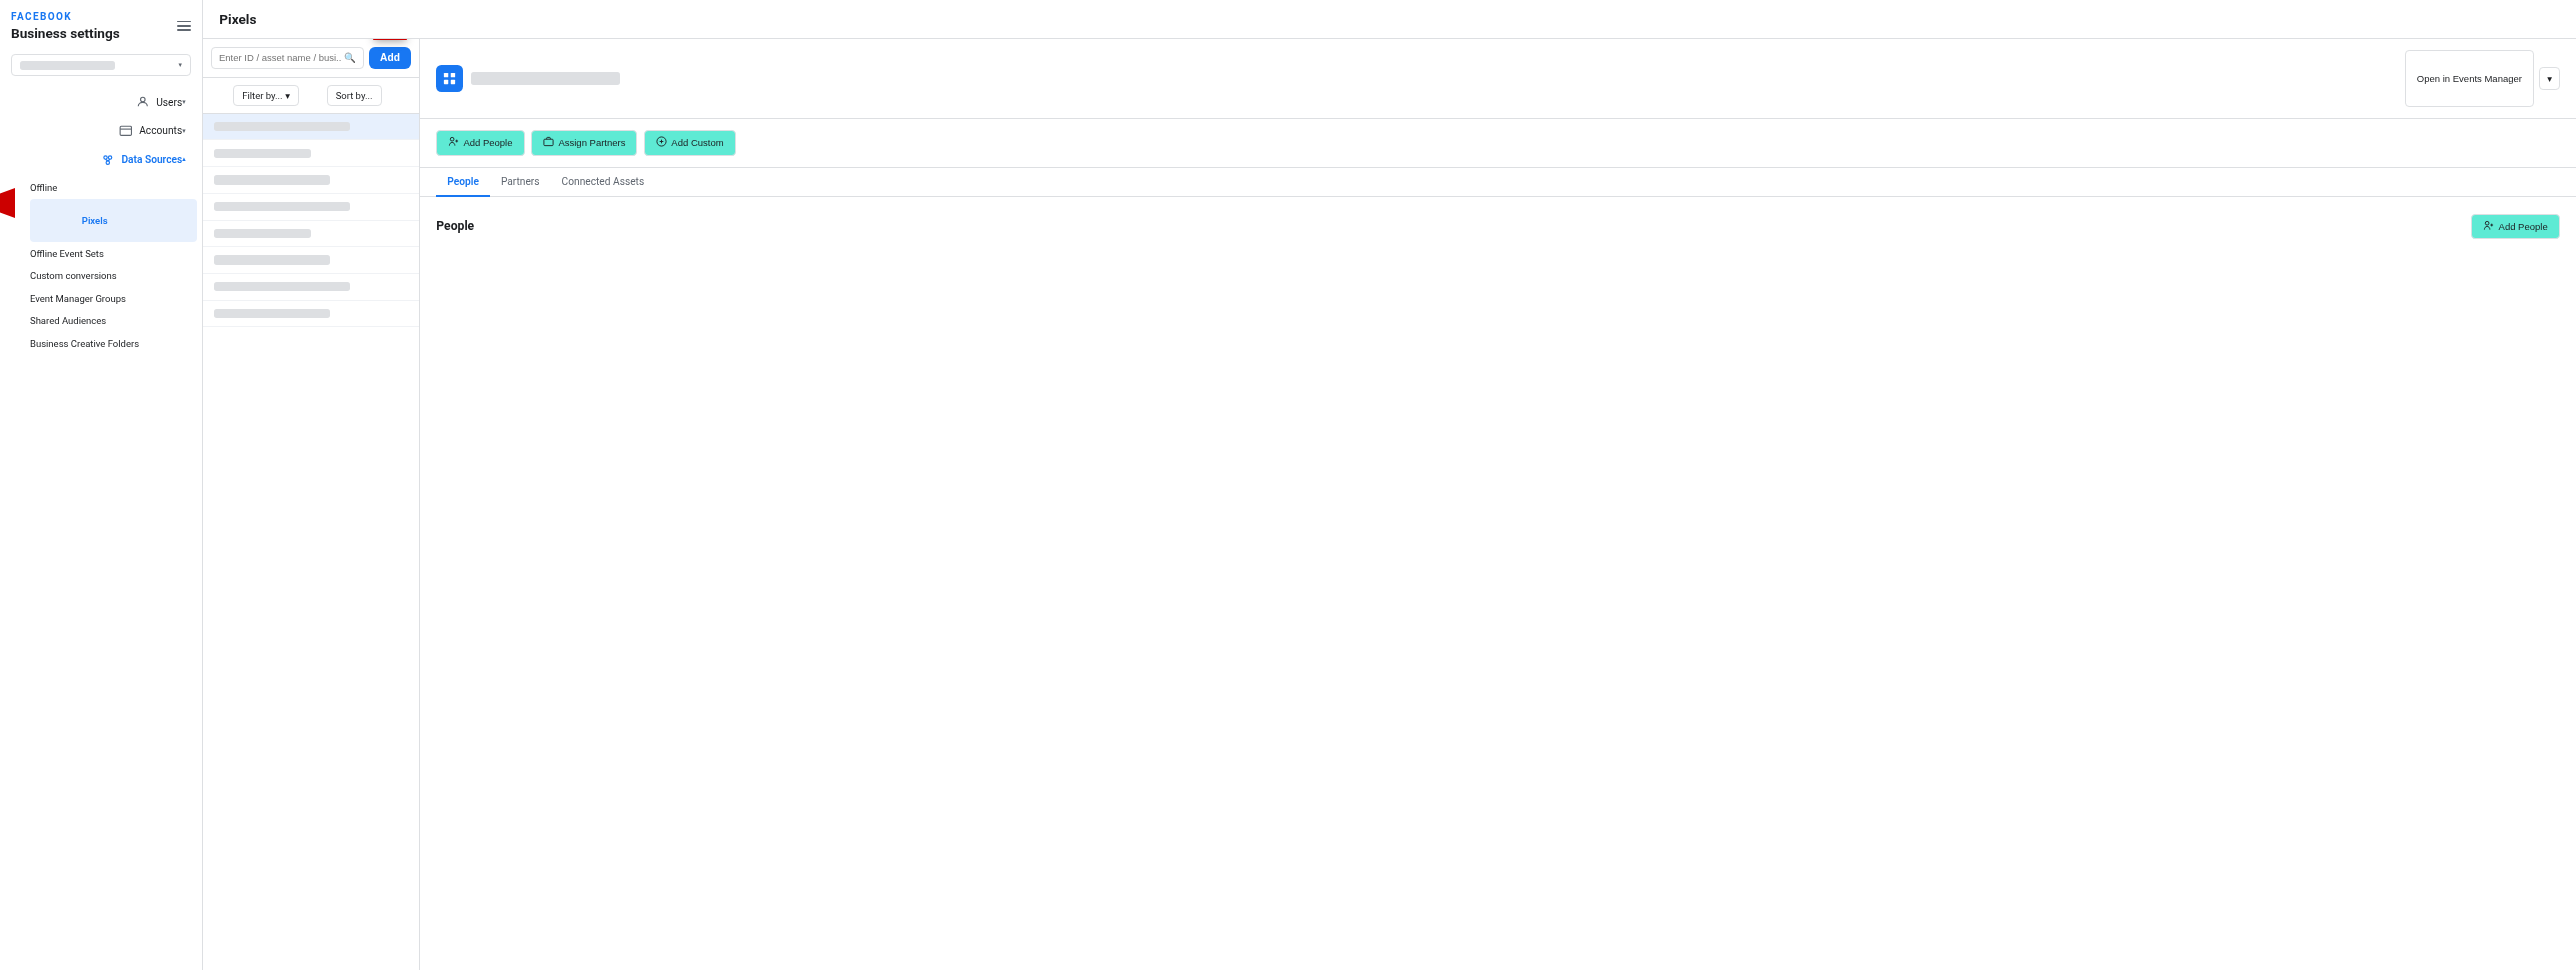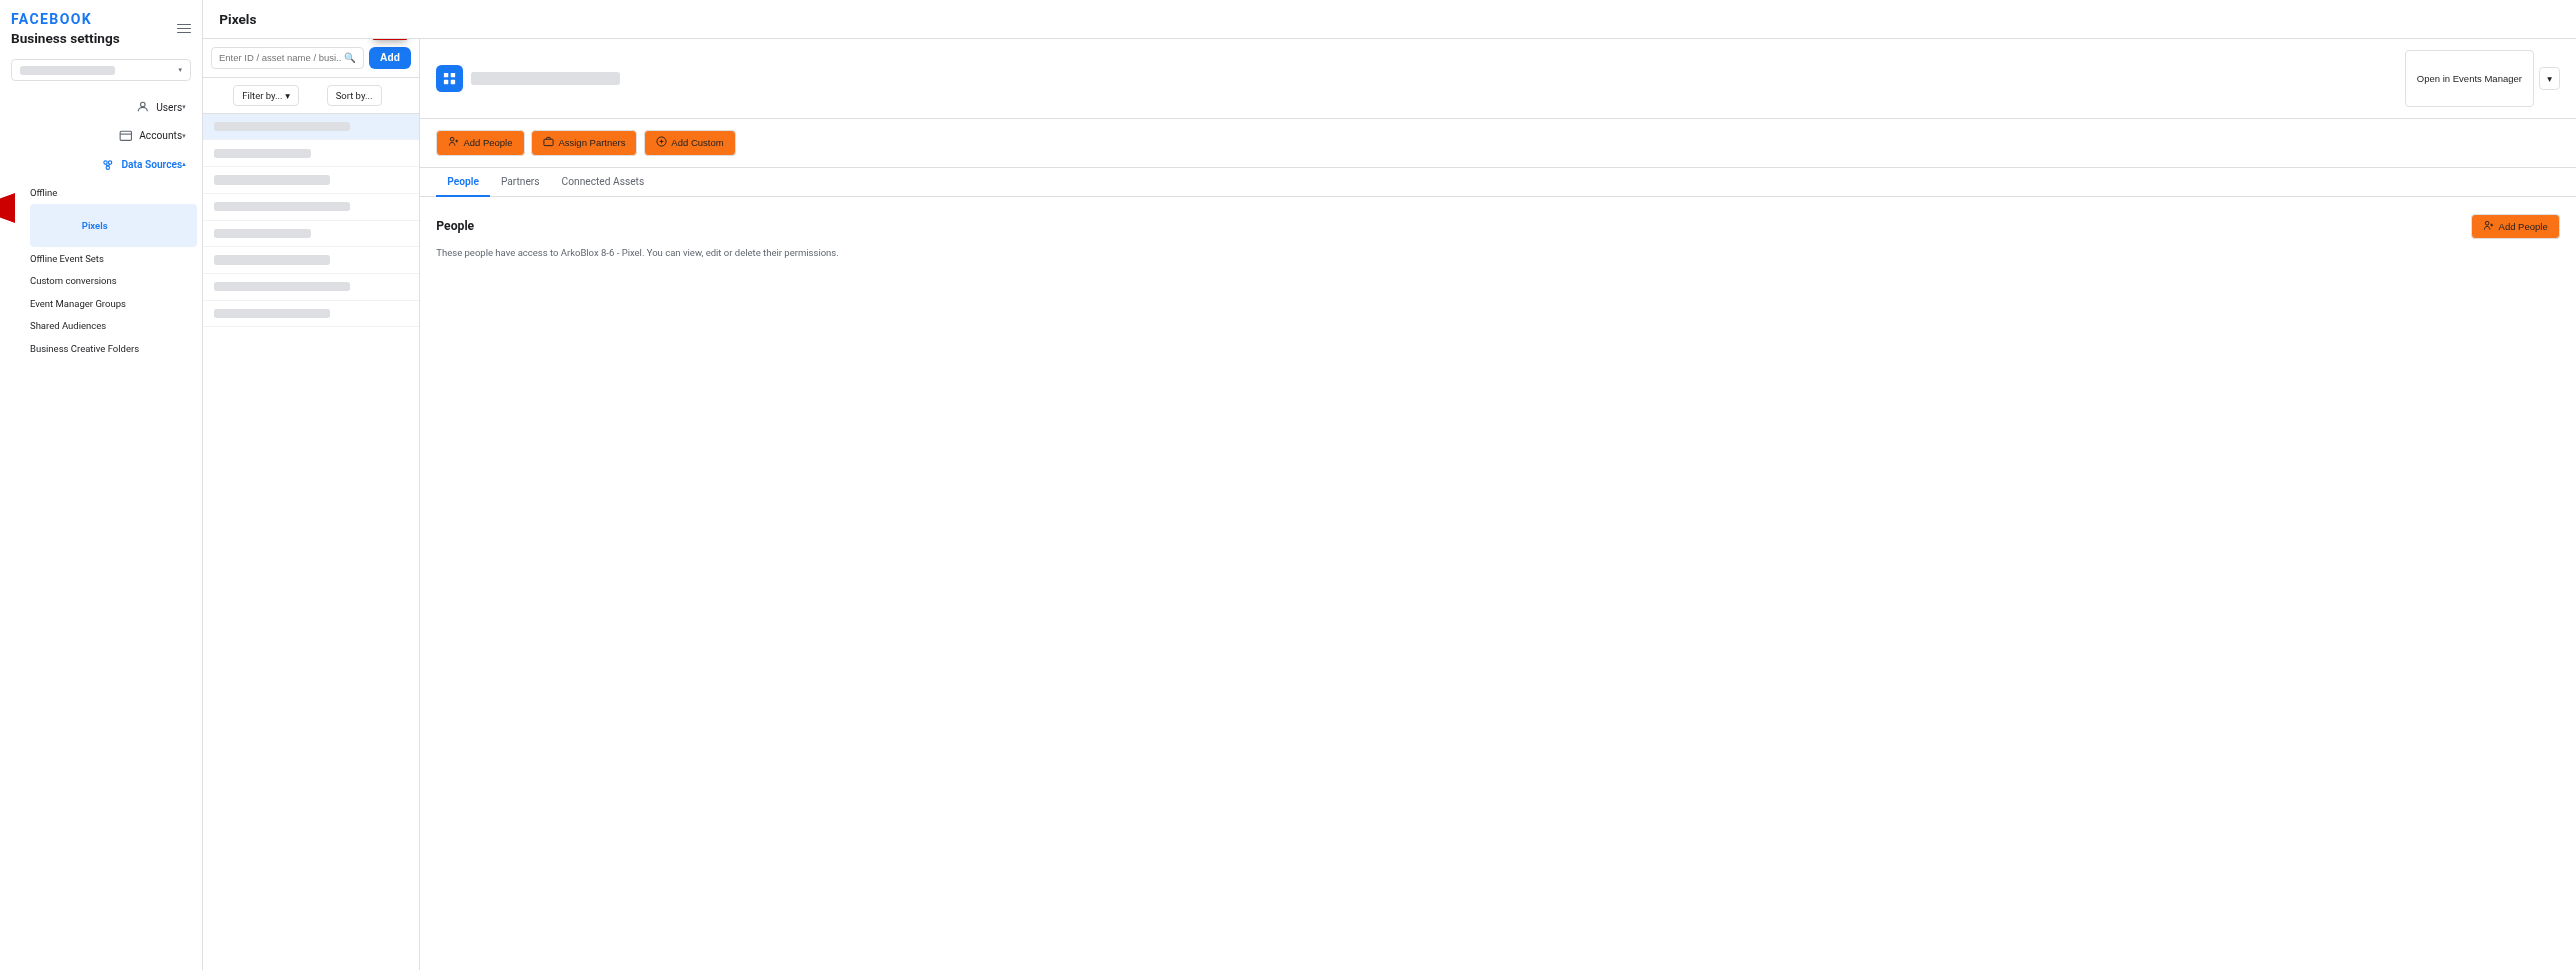--- a/index.html
+++ b/index.html
@@ -1,21 +1,21 @@
 <!DOCTYPE html>
 <html style="font-size:11px"><head>
   <meta charset="utf-8">
   <style>
     * { box-sizing: border-box; margin: 0; padding: 0; }
     body { font-family: -apple-system, BlinkMacSystemFont, 'Segoe UI', Roboto, Helvetica, Arial, sans-serif; background: #f0f2f5; display: flex; height: 100vh; overflow: hidden; font-size: 9.5px; color: #1c1e21; }
 
     
     .sidebar { width: 203px; min-width: 203px; background: #fff; border-right: 0.7px solid #dddfe2; display: flex; flex-direction: column; overflow-y: auto; }
     .sidebar-header { padding: 11px 11px 5.4px 11px; display: flex; align-items: center; justify-content: space-between; }
-    .facebook-logo { font-size: 14px; font-weight: 700; letter-spacing: 1.4px; color: #1877f2; margin-bottom: 2.7px; }
+    .facebook-logo { font-size: 10px; font-weight: 700; letter-spacing: 1.4px; color: #1877f2; margin-bottom: 2.7px; }
     .business-settings-title { font-size: 13.6px; font-weight: 700; color: #1c1e21; }
     .hamburger-icon { cursor: pointer; display: flex; flex-direction: column; gap: 2.7px; }
     .hamburger-icon span { display: block; width: 13.6px; height: 1.4px; background: #606770; border-radius: 1.4px; }
     .account-selector { margin: 8.1px 11px; border: 0.7px solid #dddfe2; border-radius: 4.1px; padding: 5.4px 8.1px; display: flex; align-items: center; justify-content: space-between; cursor: pointer; background: #fff; }
     .account-selector-text { background: #dddfe2; border-radius: 2.7px; height: 9.5px; width: 95px; }
     .chevron-down { font-size: 6.8px; color: #606770; }
     .nav-section { padding: 2.7px 0; }
     .nav-item { display: flex; align-items: center; justify-content: flex-end; padding: 6.8px 11px; cursor: pointer; border-radius: 4.1px; margin: 1.4px 5.4px; }
     .nav-item-left { display: flex; align-items: center; gap: 6.8px; }
     .nav-item-label { font-size: 10.2px; color: #1c1e21; }
@@ -51,21 +51,21 @@
     
     .detail-panel { flex: 1; background: #fff; overflow-y: auto; }
     .detail-header { padding: 11px 16.3px; border-bottom: 0.7px solid #dddfe2; display: flex; align-items: center; justify-content: space-between; }
     .detail-header-left { display: flex; align-items: center; gap: 8.1px; }
     .pixel-icon { width: 27px; height: 27px; border-radius: 5.4px; background: #1877f2; display: flex; align-items: center; justify-content: center; color: #fff; font-size: 12.2px; }
     .pixel-name-blur { height: 12.2px; background: #dddfe2; border-radius: 2.7px; width: 149px; }
     .detail-header-right { display: flex; align-items: center; gap: 5.4px; }
     .open-events-btn { border: 0.7px solid #dddfe2; border-radius: 4.1px; padding: 22px 11px; background: #fff; cursor: pointer; font-size: 9.5px; color: #1c1e21; }
     .dropdown-btn { border: 0.7px solid #dddfe2; border-radius: 4.1px; padding: 5.4px 6.8px; background: #fff; cursor: pointer; font-size: 9.5px; color: #1c1e21; }
     .action-buttons { padding: 11px 16.3px; display: flex; gap: 6.8px; border-bottom: 0.7px solid #dddfe2; }
-    .action-btn { display: flex; align-items: center; gap: 4.1px; border: 0.7px solid #dddfe2; border-radius: 4.1px; padding: 5.4px 11px; background: #f97316; cursor: pointer; font-size: 9.5px; color: #1c1e21; font-weight: 500; }
+    .action-btn { display: flex; align-items: center; gap: 4.1px; border: 0.7px solid #dddfe2; border-radius: 4.1px; padding: 5.4px 11px; background: #5eead4; cursor: pointer; font-size: 9.5px; color: #1c1e21; font-weight: 500; }
     .tabs { display: flex; gap: 0; padding: 0 16.3px; border-bottom: 0.7px solid #dddfe2; }
     .tab { padding: 8.1px 11px; cursor: pointer; font-size: 10.2px; color: #606770; border-bottom: 2px solid transparent; margin-bottom: -0.7px; }
     .tab.active { color: #1877f2; border-bottom-color: #1877f2; font-weight: 600; }
     .tab-content { padding: 16.3px; }
     .section-title-row { display: flex; align-items: center; justify-content: space-between; margin-bottom: 8.1px; }
     .section-title { font-size: 12.2px; font-weight: 700; color: #1c1e21; }
     .section-description { font-size: 9.5px; color: #606770; margin-bottom: 13.6px; }
     .empty-state { background: #f0f2f5; border-radius: 5.4px; padding: 27px; display: flex; flex-direction: column; align-items: center; justify-content: center; gap: 8.1px; }
     .empty-icon { width: 33px; height: 33px; display: flex; align-items: center; justify-content: center; }
     .empty-icon svg { width: 33px; height: 33px; fill: #8a8d91; }
@@ -295,19 +295,18 @@
               <svg width="11" height="11" viewBox="0 0 24 24" fill="none" stroke="#1c1e21" stroke-width="2">
                 <circle cx="9" cy="7" r="4"></circle>
                   <path d="M3 21c0-4 2.7-7 6-7s6 3 6 7"></path>
                 <line x1="19" y1="8" x2="19" y2="14"></line>
                   <line x1="16" y1="11" x2="22" y2="11"></line>
               </svg>
             </span>
             <span>Add People</span>
           </button>
         </div>
-        <p class="section-description">These people have access to ArkoBlox 8-6 - Pixel. You can view, edit or delete their permissions.</p>
 
       </div>
     </div>
   </div>
 </div>
 
 
 </body></html>

